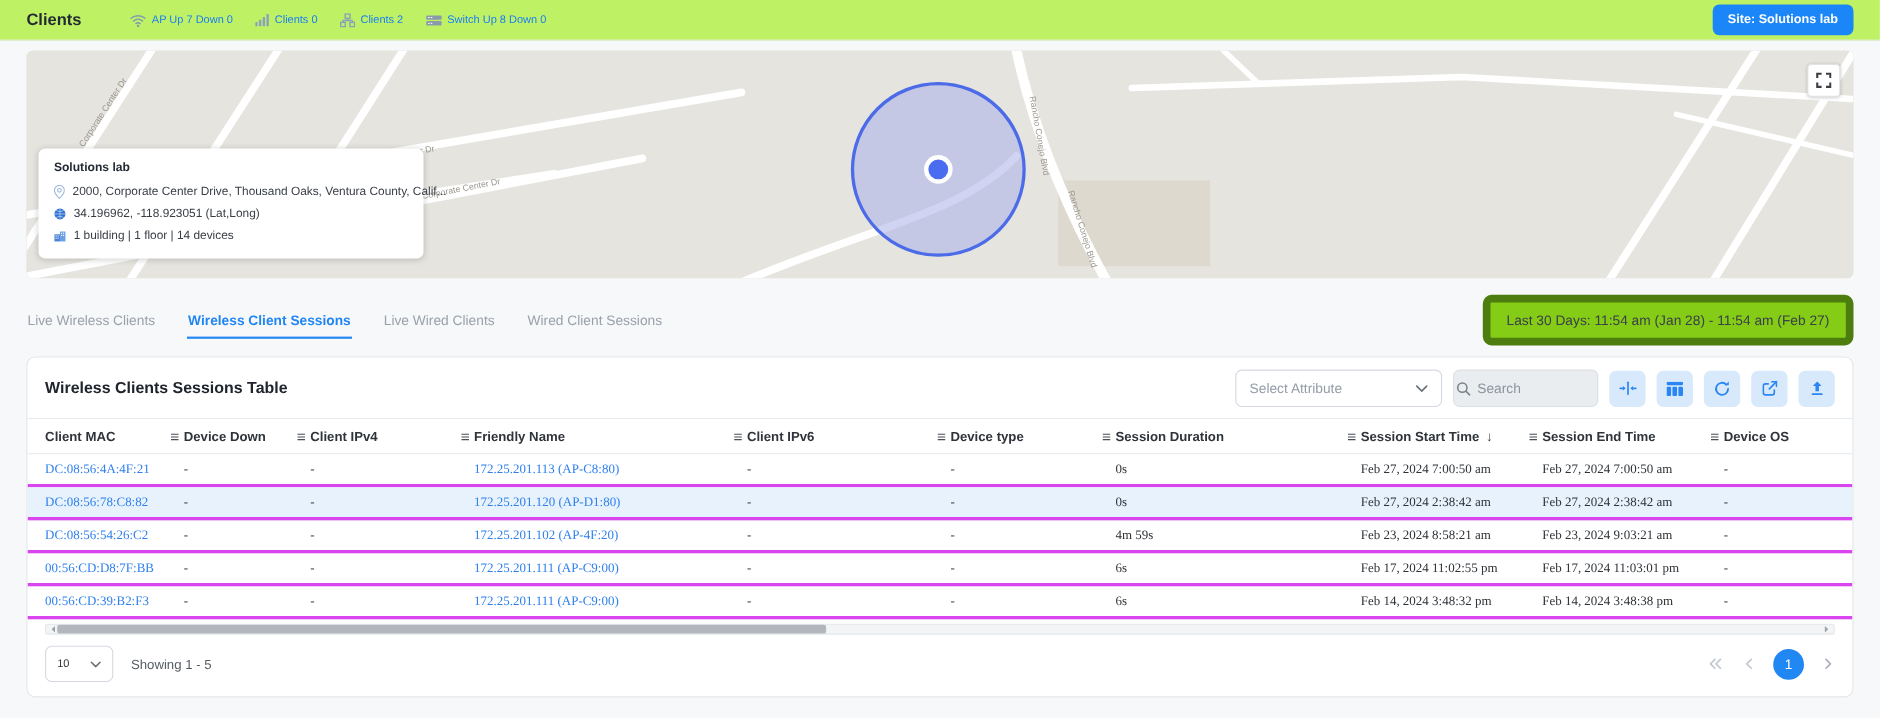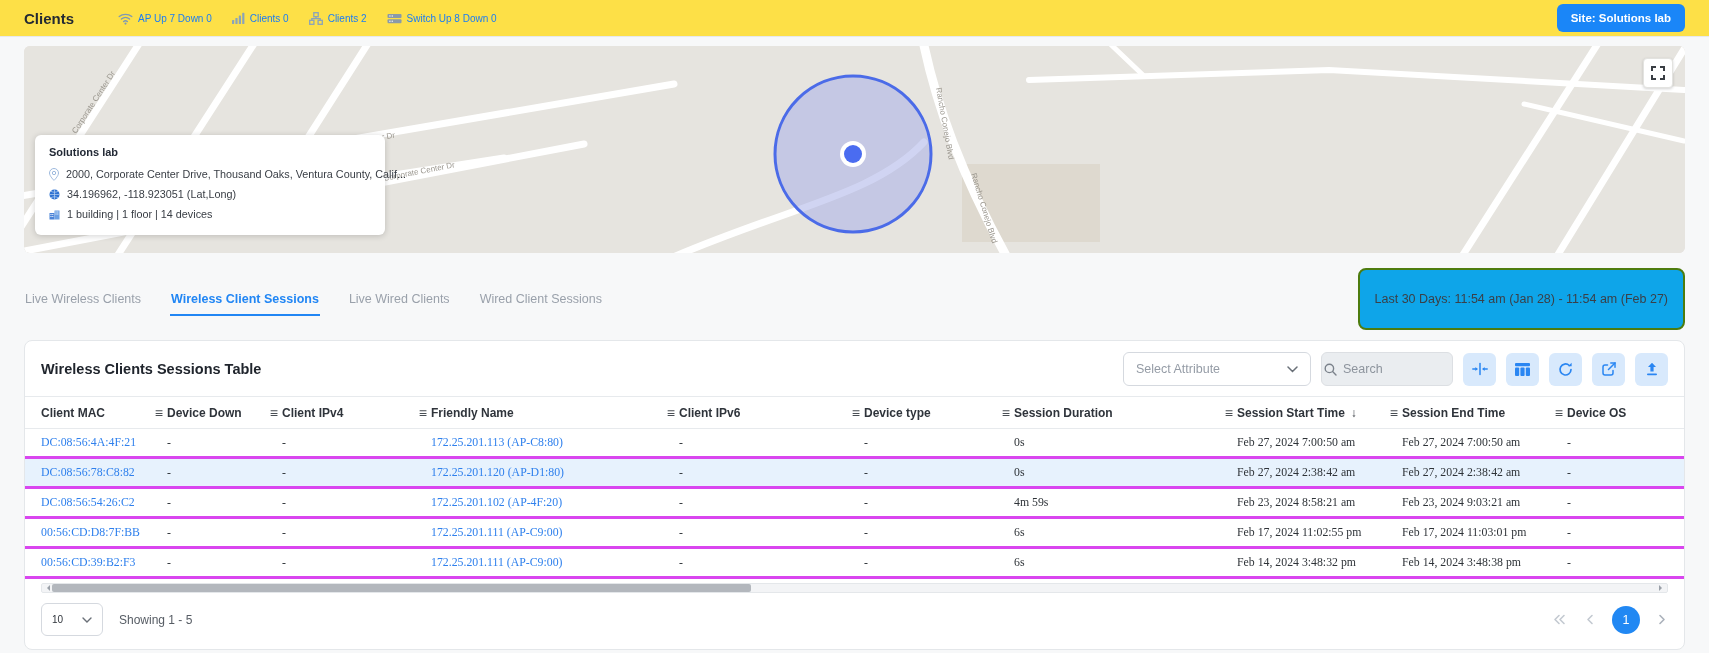--- a/index.html
+++ b/index.html
@@ -1,20 +1,20 @@
 <!DOCTYPE html>
 <html><head>
 <meta charset="utf-8">
 <style>
   * { margin:0; padding:0; box-sizing:border-box; }
   html,body { width:1709px; height:653px; overflow:hidden; background:#f7f8f9;
               font-family:"Liberation Sans", sans-serif; }
 
   
-  .topbar { height:37px; background:#fde047; border-bottom:1px solid #e7e9ec;
+  .topbar { height:37px; background:#bef264; border-bottom:1px solid #e7e9ec;
             display:flex; align-items:center; padding:0 24px; }
   .page-title { font-size:15px; font-weight:700; color:#242a33; margin-right:44px; }
   .stats { display:flex; align-items:center; gap:20px; }
   .stat { display:flex; align-items:center; gap:5px; color:#1b7df5;
           font-weight:400; font-size:10px; cursor:pointer; }
   .stat svg { flex:none; }
   .spacer { flex:1; }
   .site-btn { background:#1a86f8; color:#fff; font-weight:700; font-size:11.5px;
               border:none; border-radius:6px; padding:8px 14px; cursor:pointer; }
 
@@ -33,22 +33,22 @@
   .sc-row { display:flex; align-items:center; gap:7px; font-size:10.8px;
             color:#383d44; line-height:1.85; white-space:nowrap; }
   .sc-row svg { flex:none; }
 
   
   .tabs-row { margin:15px 24px 0; display:flex; align-items:center; }
   .tabs { display:flex; gap:28px; }
   .tab { font-size:12.5px; color:#9aa1ab; padding:9px 1px 8px; cursor:pointer;
          border-bottom:2px solid transparent; }
   .tab.active { color:#2186f4; font-weight:600; border-bottom-color:#2186f4; }
-  .date-box { margin-left:auto; background:#0ea5e9; border:2px solid #4d7c0f;
-              border-radius:8px; padding:22px 15px; font-size:12.5px; color:#3a4048;
+  .date-box { margin-left:auto; background:#84cc16; border:7px solid #4d7c0f;
+              border-radius:8px; padding:9px 15px; font-size:12.5px; color:#3a4048;
               cursor:pointer; }
 
   
   .card { margin:10px 24px 0; background:#fff; border:1px solid #e4e7ea;
           border-radius:8px; overflow:hidden; }
   .card-head { display:flex; align-items:center; padding:11px 16px 10px; gap:10px; }
   .card-title { font-size:14.5px; font-weight:700; color:#20252d; margin-right:auto; }
   .select-attr { width:188px; height:34px; border:1px solid #d5d9df; border-radius:6px;
                  display:flex; align-items:center; justify-content:space-between;
                  padding:0 12px; cursor:pointer; background:#fff; }

